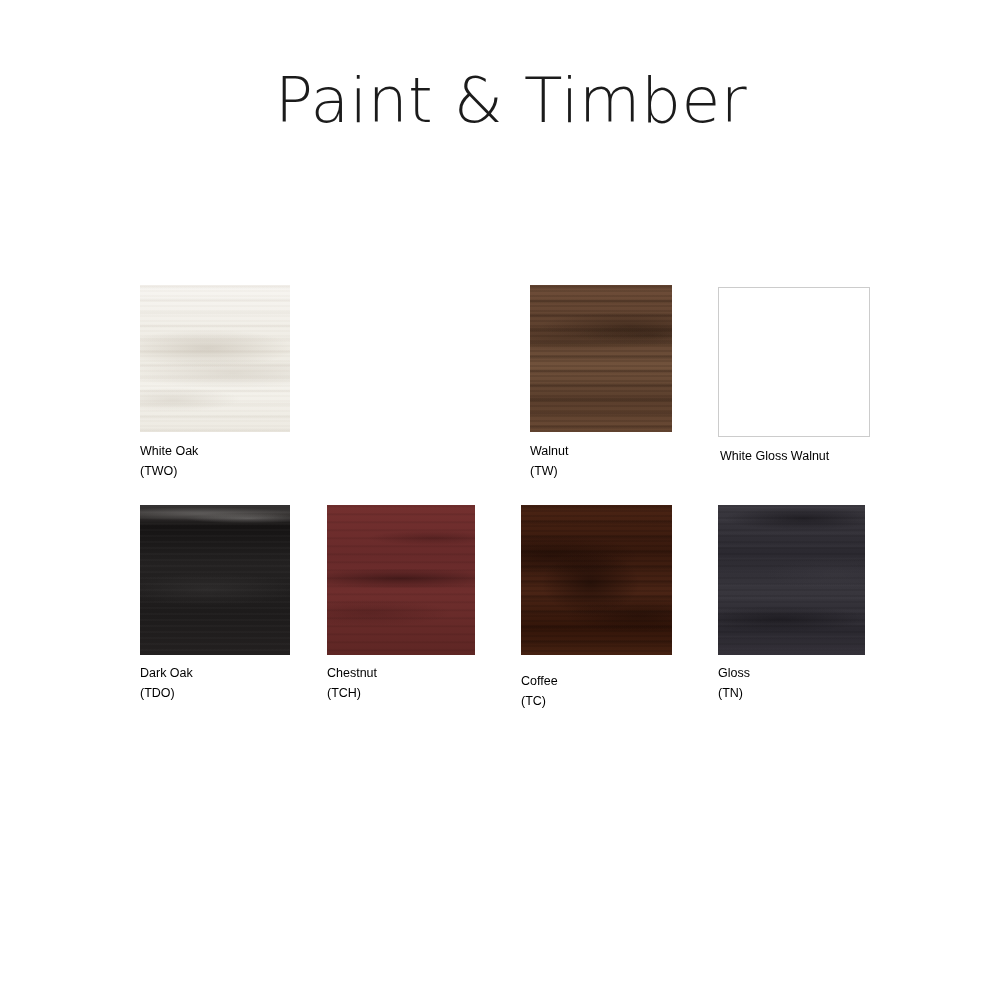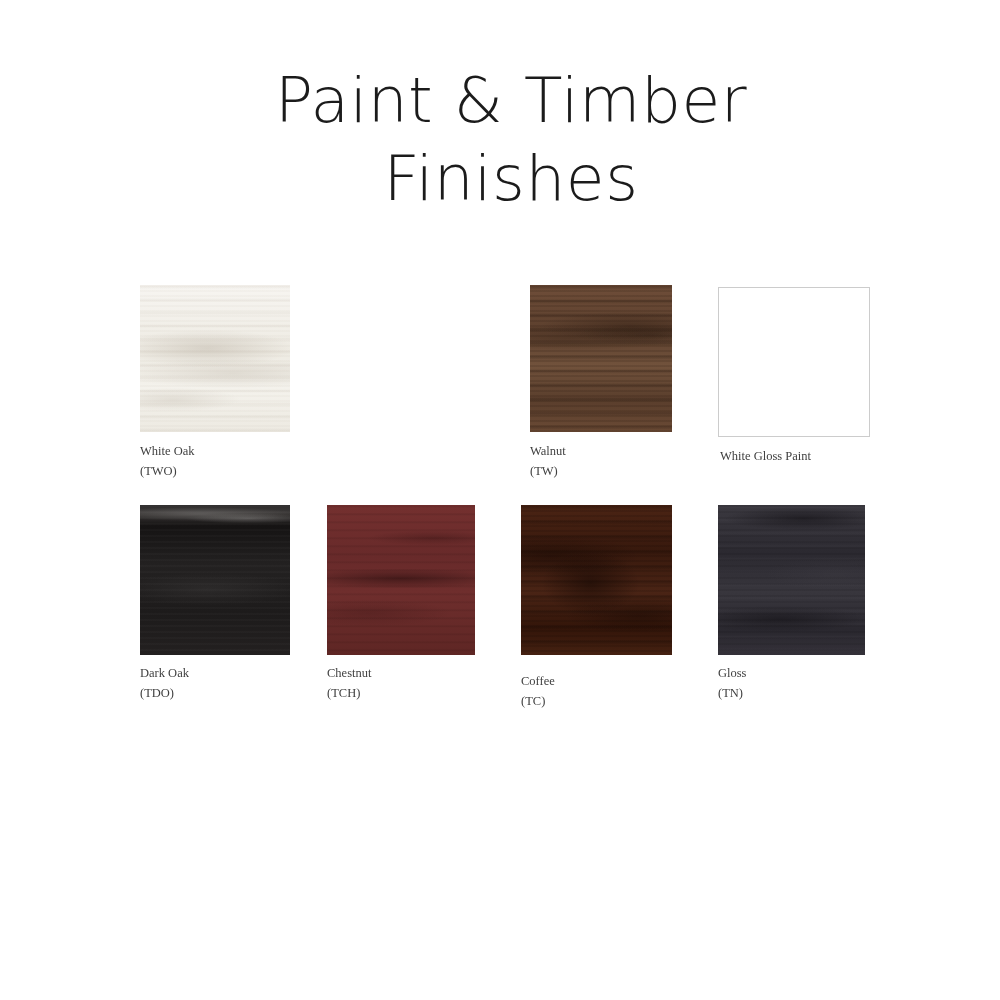--- a/index.html
+++ b/index.html
@@ -51,23 +51,23 @@
     left: 0;
     top: 0;
     overflow: hidden;
     background-color: #cccccc;
   }
   .label {
     position: absolute;
     left: 0;
     font-size: 12.5px;
     line-height: 20px;
-    color: #404040;
+    color: #000000;
     white-space: nowrap;
-    font-family: Liberation Serif, serif;
+    font-family: Liberation Sans, sans-serif;
   }
   .label .code { display: block; }
 
   
 
   
   .g-white-oak {
     background-color: #f3f0ea;
     background-image:
       radial-gradient(ellipse 120px 26px at 45% 43%, rgba(176,166,152,.38) 0%, rgba(176,166,152,0) 72%),
@@ -176,35 +176,34 @@
         rgba(96,94,102,.00) 0px, rgba(96,94,102,.10) 2px,
         rgba(96,94,102,.00) 4px, rgba(96,94,102,.00) 13px),
       linear-gradient(to bottom, #3b3940 0%, #2b2930 32%, #38363d 58%, #2a282f 84%, #343139 100%);
   }
 </style>
 </head>
 <body>
 
 <div class="title-block">
   <div class="title-line">Paint &amp; Timber</div>
-  <div class="title-line">Finishes</div>
 </div>
 
 <div class="grid">
     <div class="cell" style="left: 140px; top: 285px; width: 150px; height: 200px;">
       <div class="swatch g-white-oak" style="width: 150px; height: 147px;"></div>
       <div class="label" style="top: 156px; left: 0px;"><span>White Oak</span><span class="code">(TWO)</span></div>
     </div>
     <div class="cell" style="left: 530px; top: 285px; width: 154px; height: 200px;">
       <div class="swatch g-walnut" style="width: 142px; height: 147px;"></div>
       <div class="label" style="top: 156px; left: 0px;"><span>Walnut</span><span class="code">(TW)</span></div>
     </div>
     <div class="cell" style="left: 718px; top: 287px; width: 152px; height: 203px;">
       <div class="swatch g-white-gloss" style="width: 152px; height: 150px; box-sizing: border-box; border: 1px solid rgb(204, 204, 204);"></div>
-      <div class="label" style="top: 159px; left: 2px;"><span>White Gloss Paint</span></div>
+      <div class="label" style="top: 159px; left: 2px;"><span>White Gloss Walnut</span></div>
     </div>
     <div class="cell" style="left: 140px; top: 505px; width: 150px; height: 202px;">
       <div class="swatch g-dark-oak" style="width: 150px; height: 150px;"></div>
       <div class="label" style="top: 158px; left: 0px;"><span>Dark Oak</span><span class="code">(TDO)</span></div>
     </div>
     <div class="cell" style="left: 327px; top: 505px; width: 148px; height: 202px;">
       <div class="swatch g-chestnut" style="width: 148px; height: 150px;"></div>
       <div class="label" style="top: 158px; left: 0px;"><span>Chestnut</span><span class="code">(TCH)</span></div>
     </div>
     <div class="cell" style="left: 521px; top: 505px; width: 151px; height: 202px;">

